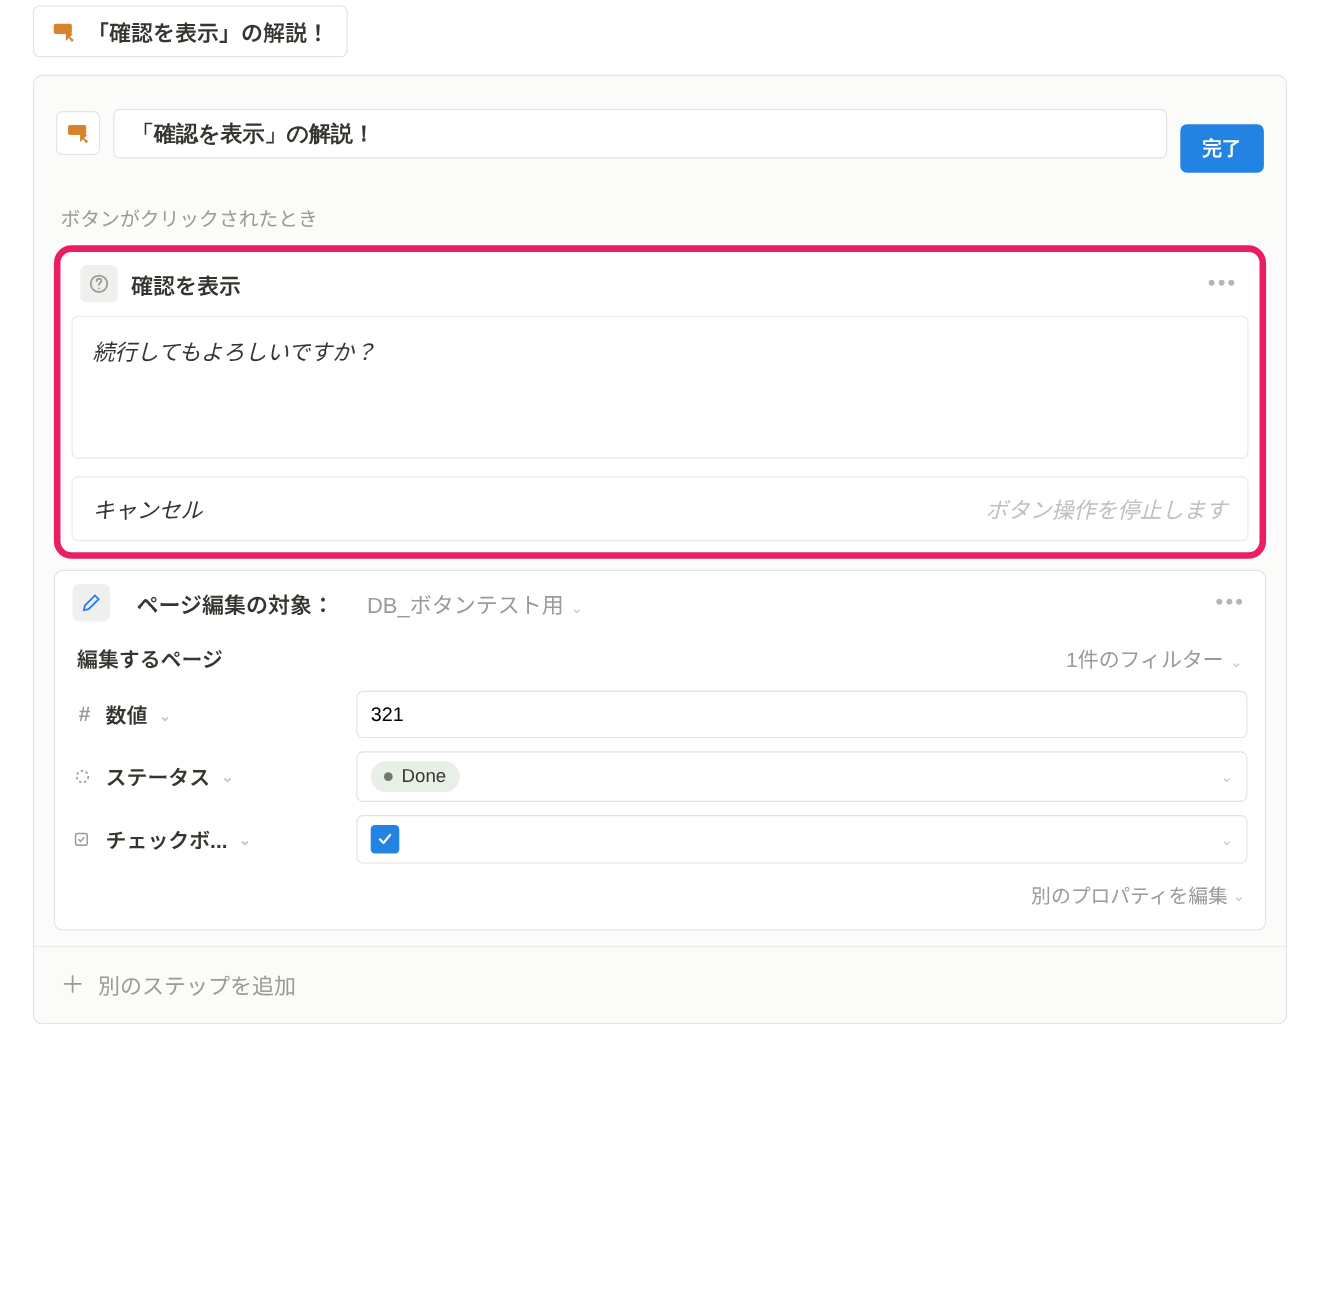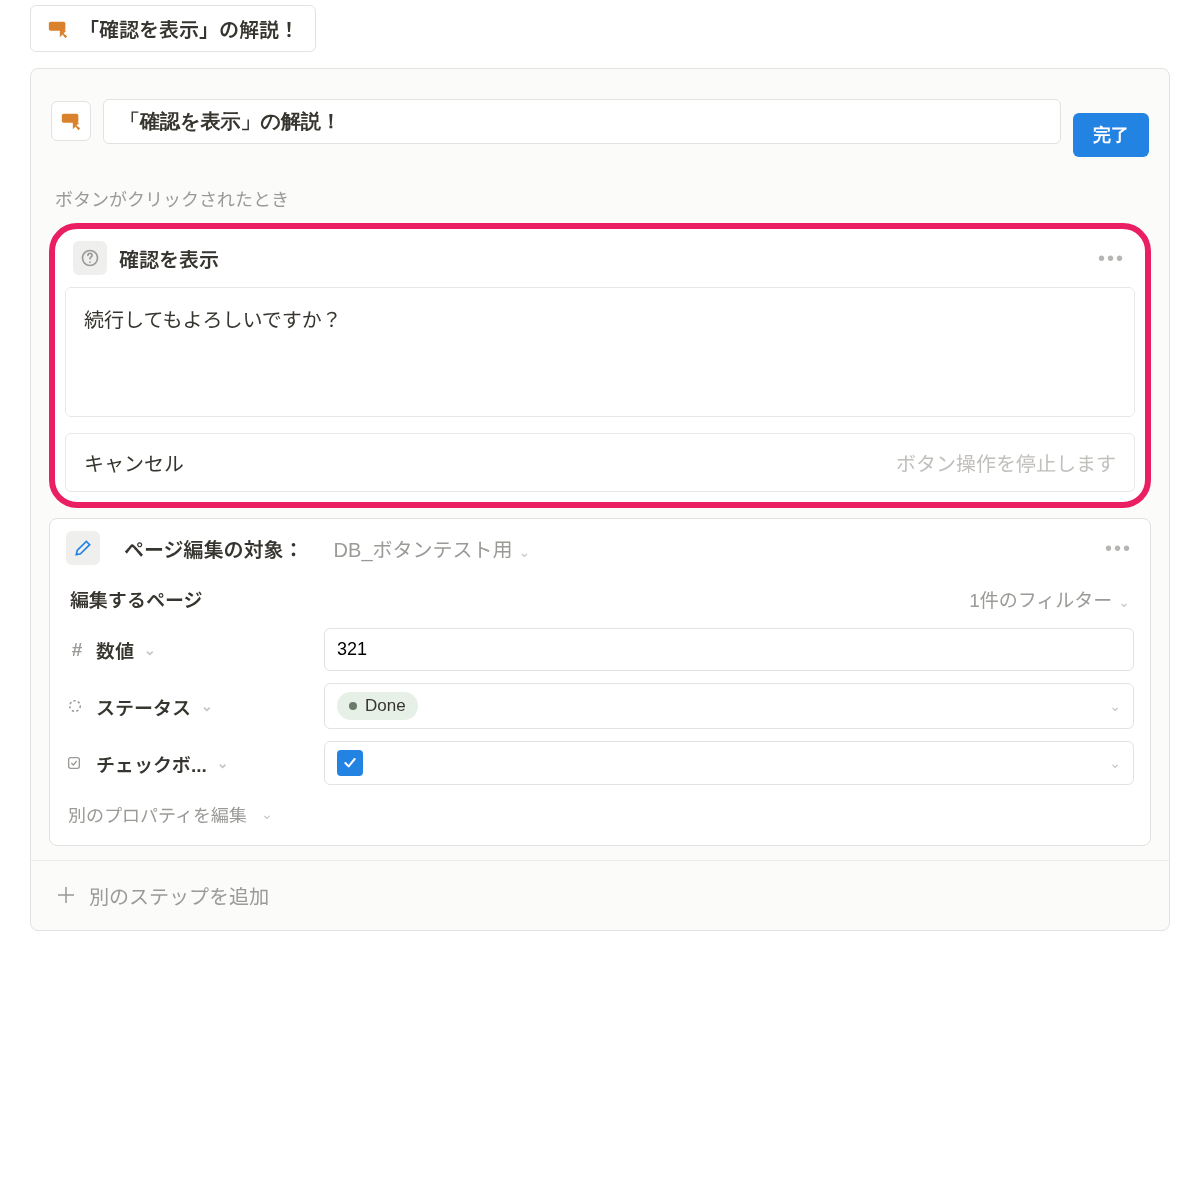--- a/index.html
+++ b/index.html
@@ -76,21 +76,21 @@
 
   .trigger-text {
     color: #9b9a97;
     font-size: 18px;
     padding: 18px 24px 6px 24px;
   }
 
   
   .highlight {
     border: 6px solid #e91e63;
-    border-radius: 28px;
+    border-radius: 16px;
     margin: 6px 18px 10px 18px;
     background: #fff;
     overflow: hidden;
   }
 
   .step-header {
     display: flex;
     align-items: center;
     gap: 12px;
     padding: 12px 18px;
@@ -113,20 +113,21 @@
     width: 34px; height: 34px;
     border-radius: 6px;
     background: #efefee;
     display:flex; align-items:center; justify-content:center;
     color: #9b9a97;
     font-weight:600;
   }
 
   .confirm-body {
     padding: 0 10px 10px 10px;
+    font-style: italic;
   }
   .msg-box {
     border: 1px solid #e9e8e6;
     border-radius: 6px;
     padding: 16px 18px;
     min-height: 130px;
     font-size: 20px;
   }
   .confirm-row {
     border: 1px solid #e9e8e6;
@@ -226,21 +227,21 @@
   .status-pill .dot {
     width:8px; height:8px; border-radius:50%; background:#6b7a6b;
   }
   .check-blue {
     width:26px; height:26px; background:#2383e2; border-radius:4px;
     display:flex; align-items:center; justify-content:center; color:#fff;
   }
 
   .add-prop {
     color:#9b9a97; font-size: 18px; padding: 10px 2px 0 2px;
-    display:flex; align-items:center; gap:12px; cursor:pointer;
+    display:flex; align-items:center; gap:2px; cursor:pointer;justify-content:flex-end;
   }
 
   .add-step {
     display:flex; align-items:center; gap:12px;
     padding: 20px 24px;
     color:#9b9a97; font-size: 20px;
     border-top: 1px solid #ececea;
     margin-top: 14px;
     cursor:pointer;
   }

